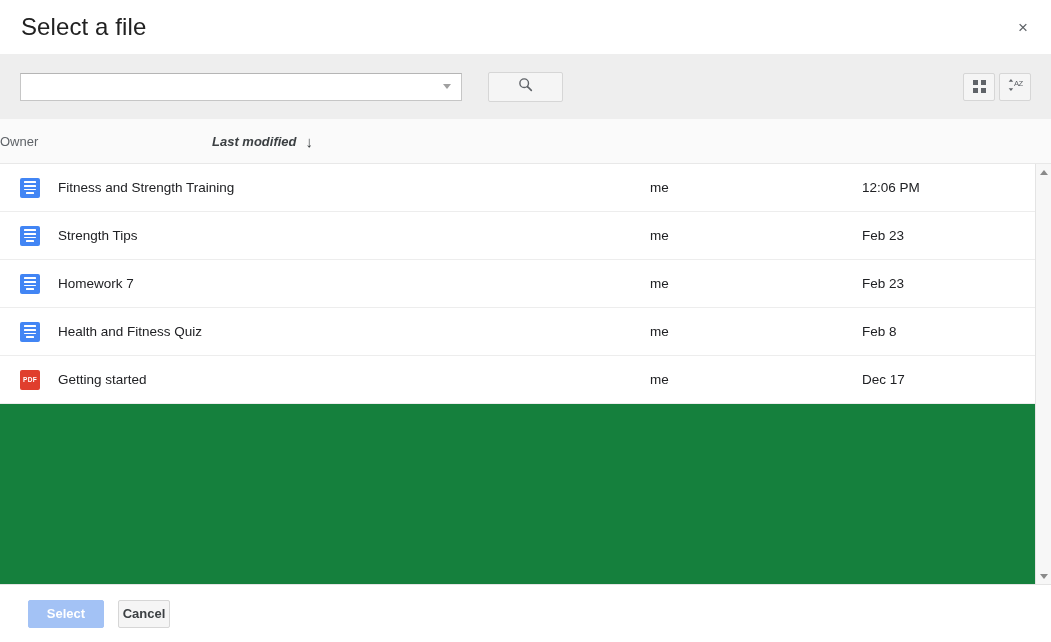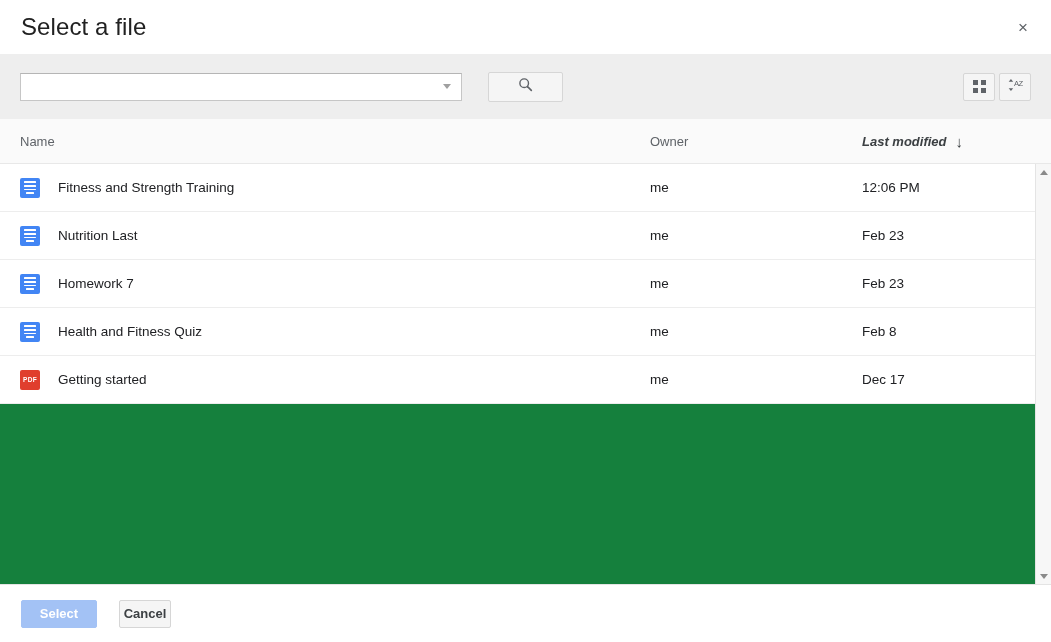--- a/index.html
+++ b/index.html
@@ -263,23 +263,23 @@
     border-top: 5px solid #8a8a8a;
   }
 
   
   .footer {
     height: 58px;
     min-height: 58px;
     border-top: 1px solid #e4e4e4;
     display: flex;
     align-items: center;
-    padding-left: 21px;
+    padding-left: 28px;
     background: #fff;
-    gap: 22px;
+    gap: 14px;
   }
   .btn {
     height: 28px;
     border-radius: 2px;
     font-size: 13px;
     font-weight: bold;
     display: flex;
     align-items: center;
     justify-content: center;
     cursor: pointer;
@@ -340,21 +340,20 @@
             <polygon points="5.5,16.8 8,13.6 3,13.6" fill="#5f6368"></polygon>
             <text x="9" y="11.5" font-family="Liberation Sans, sans-serif" font-size="8.5" fill="#5f6368">A</text>
             <text x="13.8" y="11.5" font-family="Liberation Sans, sans-serif" font-size="8.5" fill="#5f6368">Z</text>
           </svg>
         </span>
       </div>
     </div>
   </div>
 
   <div class="list-header">
-    <div class="col-name">Name</div>
     <div class="col-owner">Owner</div>
     <div class="col-mod">
       <span>Last modified</span>
       <span class="sort-arrow">↓</span>
     </div>
   </div>
 
   <div class="list-body">
     <div class="rows" id="rows-container">
         <div class="row">
@@ -371,21 +370,21 @@
           <div class="col-mod">12:06 PM</div>
         </div>
         <div class="row">
           <div class="col-name">
             <div class="file-icon icon-doc">
               <span></span>
               <span></span>
               <span></span>
               <span class="short"></span>
             </div>
-            <span>Nutrition Last</span>
+            <span>Strength Tips</span>
           </div>
           <div class="col-owner">me</div>
           <div class="col-mod">Feb 23</div>
         </div>
         <div class="row">
           <div class="col-name">
             <div class="file-icon icon-doc">
               <span></span>
               <span></span>
               <span></span>

